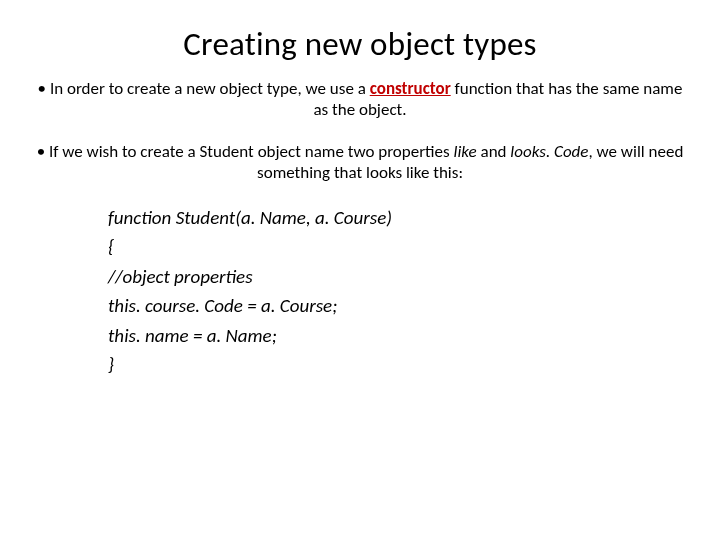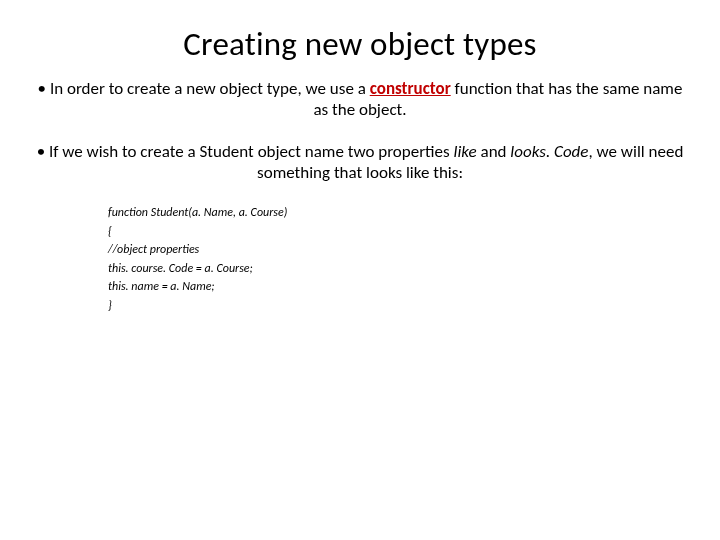--- a/index.html
+++ b/index.html
@@ -32,21 +32,21 @@
   }
   .bullet {
     padding-left: 0;
   }
   .bold { font-weight: 700; }
   .ul   { text-decoration: underline; }
   .red  { color: #c00000; }
   .italic { font-style: italic; }
   .code-block {
     margin: 0 0 24px 74px;
-    font-size: 12px;
+    font-size: 19px;
     font-style: italic;
     line-height: 1.55;
   }
 </style>
 </head>
 <body>
 
 <div class="slide">
 
   <h1 class="title">Creating new object types</h1>

